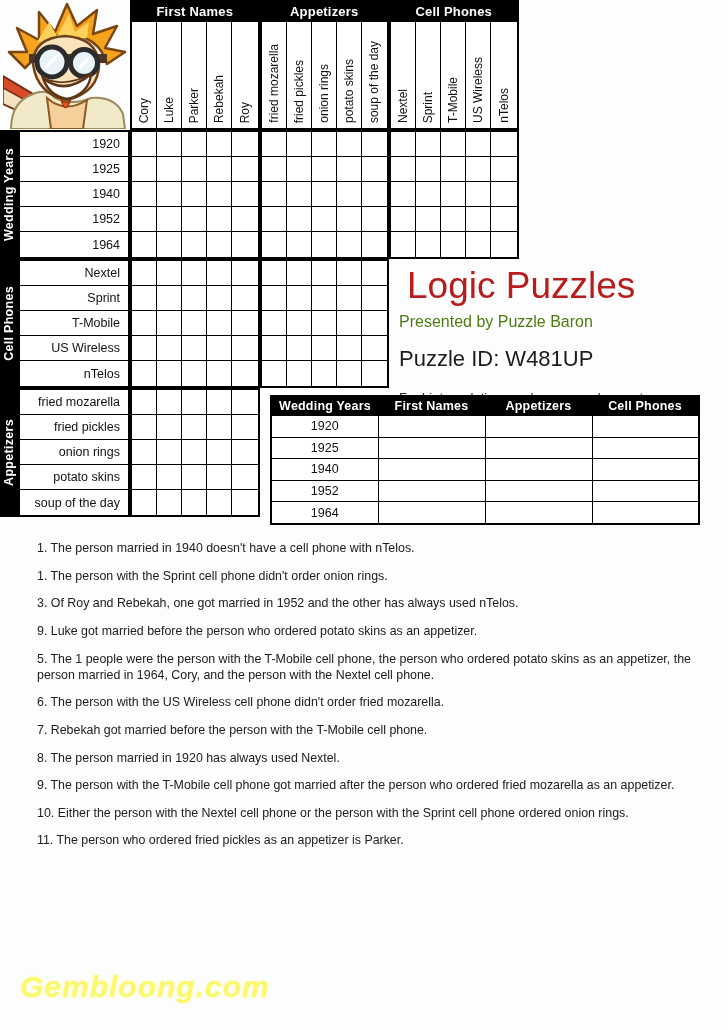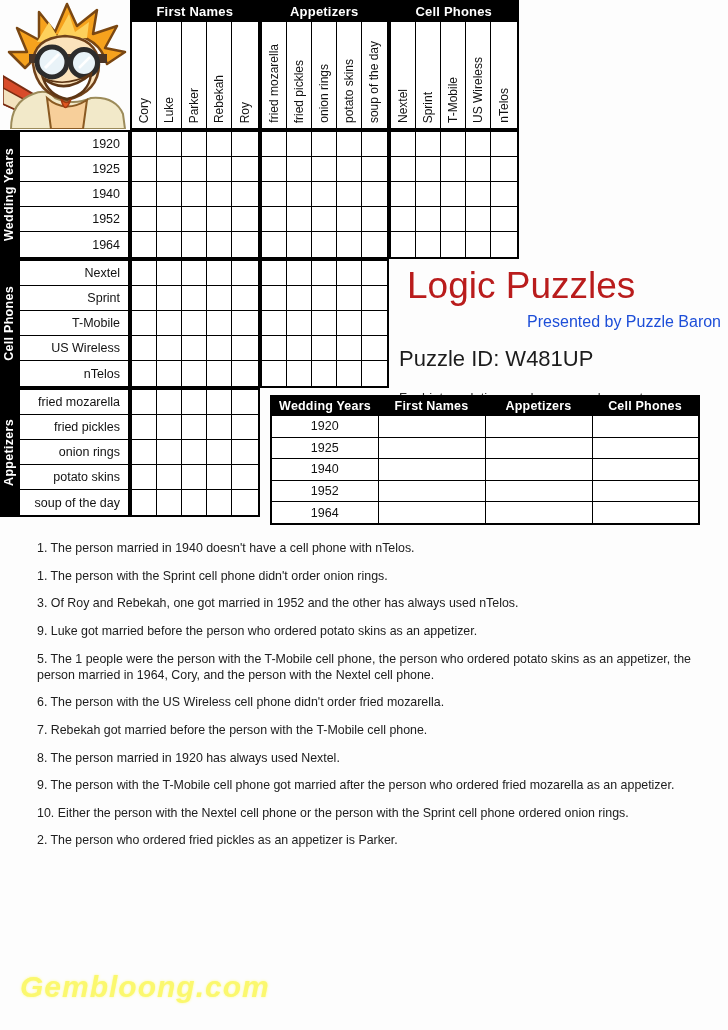--- a/index.html
+++ b/index.html
@@ -57,21 +57,21 @@
     position:absolute; background:#fff; box-sizing:border-box; border:2px solid #000;
     display:grid; grid-template-columns:repeat(5,1fr); grid-template-rows:repeat(5,1fr);
   }
   .grid-cell { box-sizing:border-box; border-right:1px solid #000; border-bottom:1px solid #000; }
   .grid-cell:nth-child(5n) { border-right:none; }
   .grid-cell:nth-last-child(-n+5) { border-bottom:none; }
 
   
   #title-block { position:absolute; left:399px; top:265px; width:322px; }
   #title-block .main-title { font-size:37px; font-weight:normal; margin:0 0 6px 8px; color:#b91c1c; }
-  #title-block .subtitle { font-size:16px; margin:0 0 15px 0; color:#1d4ed8;text-align:right; }
+  #title-block .subtitle { font-size:16px; margin:0 0 15px 0; color:#4d7c0f; }
   #title-block .puzzle-id { font-size:22px; margin:0 0 19px 0; color:#1c1c1c; }
   #title-block .hints { font-size:13px; line-height:1.15; margin:0; color:#2a2a2a; }
 
   
   #solution-table {
     position:absolute; left:270px; top:395px; width:430px;
     border-collapse:collapse; table-layout:fixed; background:#fff;
     border:2px solid #000;
   }
   #solution-table th {
@@ -431,18 +431,18 @@
       <p>1. The person married in 1940 doesn't have a cell phone with nTelos.</p>
       <p>1. The person with the Sprint cell phone didn't order onion rings.</p>
       <p>3. Of Roy and Rebekah, one got married in 1952 and the other has always used nTelos.</p>
       <p>9. Luke got married before the person who ordered potato skins as an appetizer.</p>
       <p>5. The 1 people were  the person with the T-Mobile cell phone, the person who ordered potato skins as an appetizer, the person married in 1964, Cory,  and the person with the Nextel cell phone.</p>
       <p>6. The person with the US Wireless cell phone didn't order fried mozarella.</p>
       <p>7. Rebekah got married before the person with the T-Mobile cell phone.</p>
       <p>8. The person married in 1920 has always used Nextel.</p>
       <p>9. The person with the T-Mobile cell phone got married after the person who ordered fried mozarella as an appetizer.</p>
       <p>10. Either the person with the Nextel cell phone or the person with the Sprint cell phone ordered onion rings.</p>
-      <p>2. The person who ordered fried pickles as an appetizer is Parker.</p>
+      <p>11. The person who ordered fried pickles as an appetizer is Parker.</p>
     </div>
 
   <div id="watermark">Gembloong.com</div>
 
 </div>
 
 </body></html>

